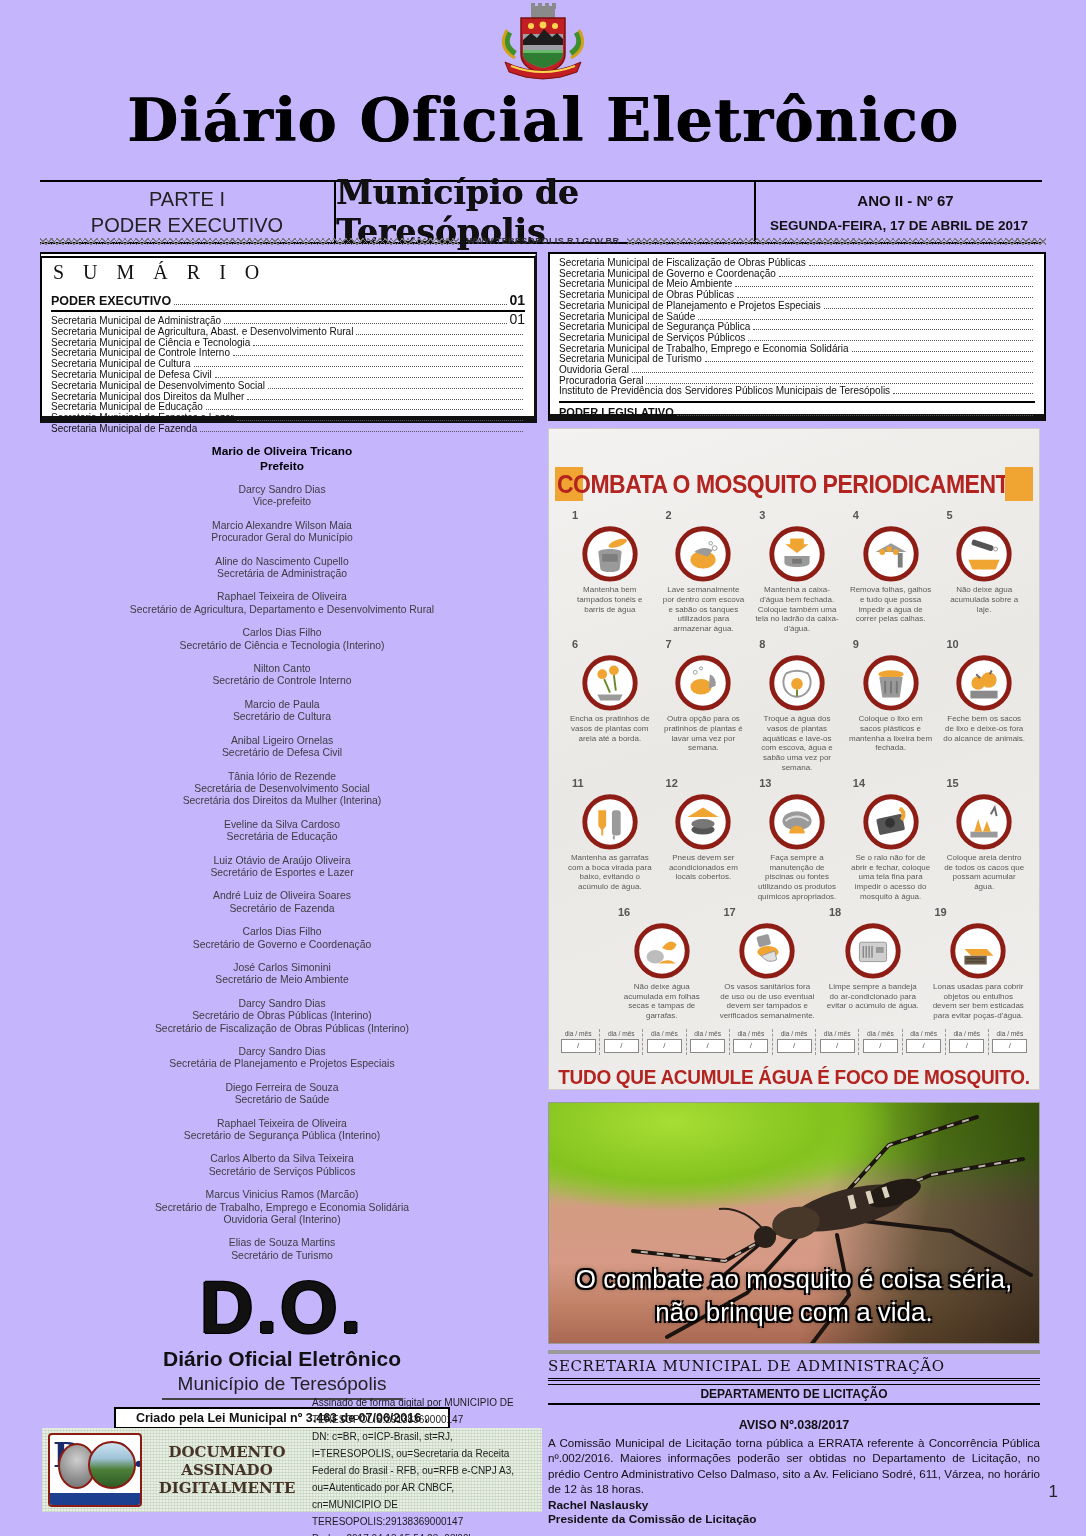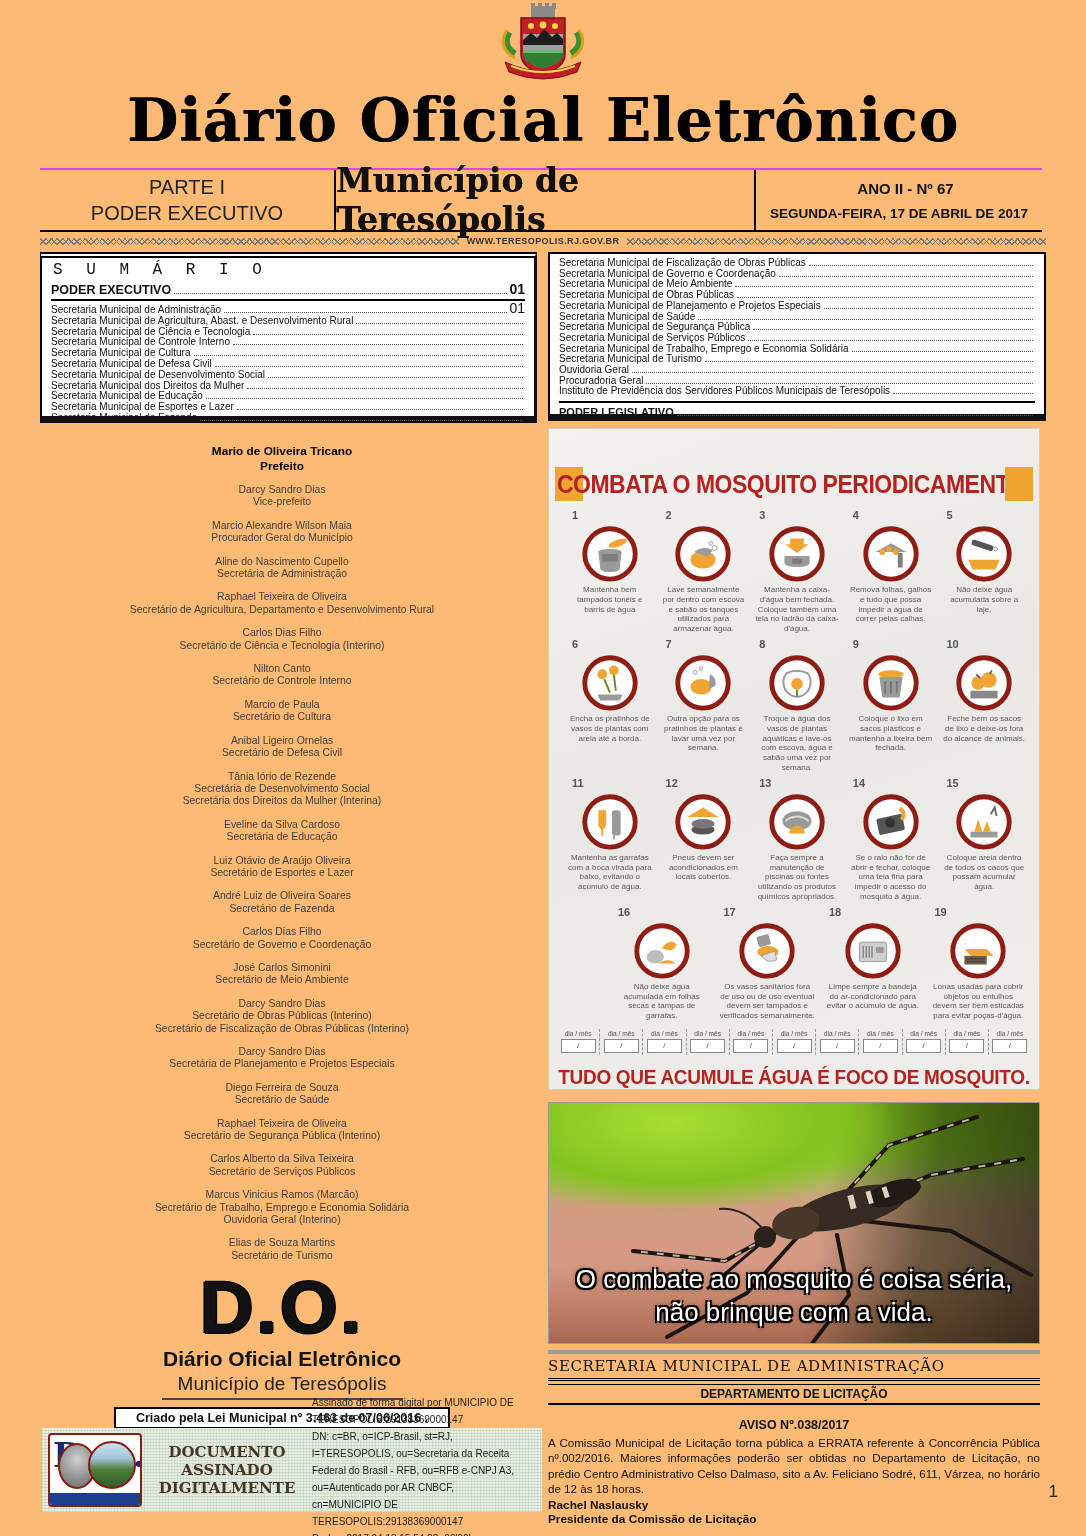--- a/index.html
+++ b/index.html
@@ -1,43 +1,43 @@
 <!DOCTYPE html>
 <html style="--poster_orange: #f0a431; --poster_red: #b3231f; --ring_red: #8e1d15; --sig_green_bg: #e7eee3;"><head>
 <meta charset="utf-8">
 <style>
   html,body{margin:0;padding:0;background:#9a9a9a;}
-  .page{position:relative;width:1086px;height:1536px;margin:0 auto;background:#fdba74;
+  .page{position:relative;width:1086px;height:1536px;margin:0 auto;background:#c4b5fd;
         font-family:"Liberation Sans",sans-serif;color:#111;overflow:hidden;
         box-shadow:0 0 8px rgba(0,0,0,.4);}
   
   .crest{position:absolute;left:491px;top:2px;width:104px;height:90px;}
   .masthead{position:absolute;left:40px;top:86px;width:1006px;text-align:center;
             font-family:"DejaVu Serif",serif;font-weight:bold;font-size:59px;
             letter-spacing:1px;color:#000;text-shadow:.6px 0 #000;}
-  .band{position:absolute;left:40px;top:168px;width:1002px;height:60px;
-        border-top:2px solid #d946ef;border-bottom:2px solid #000;display:flex;}
+  .band{position:absolute;left:40px;top:180px;width:1002px;height:60px;
+        border-top:2px solid #000000;border-bottom:2px solid #000;display:flex;}
   .band-left{width:294px;border-right:2px solid #000;display:flex;flex-direction:column;
              justify-content:center;text-align:center;font-size:20px;line-height:26px;color:#222;}
   .band-center{flex:1;display:flex;align-items:center;justify-content:center;
                font-family:"DejaVu Serif",serif;font-weight:bold;font-size:33px;text-shadow:.4px 0 #000;}
   .band-right{width:286px;border-left:2px solid #000;display:flex;flex-direction:column;
               justify-content:center;text-align:center;gap:9px;font-weight:bold;}
   .edition{font-size:15px;padding-left:13px;} .pubdate{font-size:13.5px;}
   .webrow{position:absolute;left:40px;top:235px;width:1006px;height:12px;
           display:flex;align-items:center;gap:8px;}
   .lattice{flex:1;height:7px;background-image:
      repeating-linear-gradient(45deg,#777 0 1px,transparent 1px 4px),
      repeating-linear-gradient(-45deg,#777 0 1px,transparent 1px 4px);}
   .website{font-size:9px;font-weight:bold;color:#333;letter-spacing:.4px;}
   
   .sum-left{position:absolute;left:40px;top:252px;width:474px;height:152px;
             border:2px solid #000;border-top:6px double #000;border-bottom:7px solid #111;
             border-right:3px solid #111;padding:2px 9px 4px 9px;background:#fff;}
-  .sum-title{font-family:Liberation Mono, monospace;font-size:16px;letter-spacing:7px;margin:1px 0 2px 2px;}
+  .sum-title{font-family:Liberation Serif, serif;font-size:20px;letter-spacing:7px;margin:1px 0 8px 2px;}
   .sum-exec{display:flex;align-items:baseline;font-weight:bold;font-size:12.5px;
             border-bottom:2px solid #000;padding-bottom:2px;margin-bottom:2px;}
   .sum-row{display:flex;align-items:baseline;font-size:10px;line-height:10.8px;}
   .leader{flex:1;border-bottom:1px dotted #555;margin:0 2px 2px 3px;min-width:10px;}
   .pageno{font-size:14px;}
   .sum-right{position:absolute;left:548px;top:252px;width:476px;height:152px;
              border:2px solid #000;border-bottom:7px solid #111;padding:4px 9px;background:#fff;}
   .sum-right .sum-row{line-height:10.7px;}
   .sum-leg{display:flex;align-items:baseline;font-weight:bold;font-size:11px;
            border-top:2px solid #000;margin-top:4px;padding-top:3px;}

